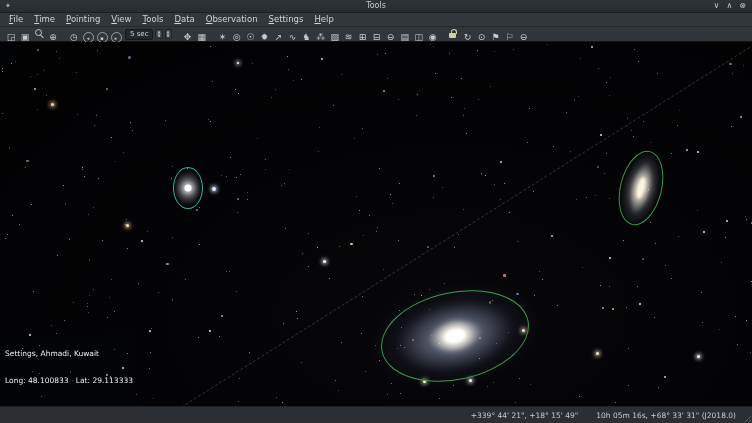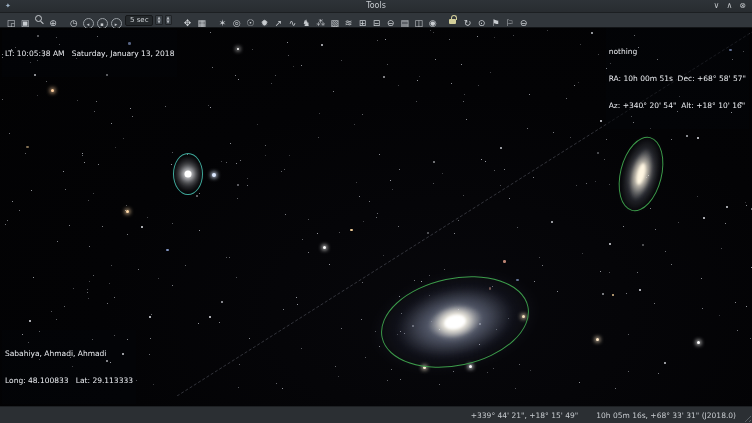--- a/index.html
+++ b/index.html
@@ -105,20 +105,31 @@
   <div class="titlebar">
     <span class="app-icon">✦</span>
     <span class="win-title">Tools</span>
     <span class="win-controls">
       <span class="win-btn">∨</span>
       <span class="win-btn">∧</span>
       <span class="win-btn">⊗</span>
     </span>
   </div>
 
+  <div class="menubar" id="menubar">
+      <span class="menu-item">File</span>
+      <span class="menu-item">Time</span>
+      <span class="menu-item">Pointing</span>
+      <span class="menu-item">View</span>
+      <span class="menu-item">Tools</span>
+      <span class="menu-item">Data</span>
+      <span class="menu-item">Observation</span>
+      <span class="menu-item">Settings</span>
+      <span class="menu-item">Help</span>
+    </div>
 
   <div class="toolbar">
     <span id="tb-left"><span class="tb-icon">◲</span><span class="tb-icon">▣</span><span class="tb-icon i-mag">
           <i class="mag-c"></i>
           <i class="mag-h"></i>
         </span><span class="tb-icon">⊕</span></span>
     <span class="tb-sep"></span>
     <span id="tb-time"><span class="tb-icon">◷</span><span class="tb-icon tb-circle">◂</span><span class="tb-icon tb-circle">▪</span><span class="tb-icon tb-circle">▸</span></span>
     <span class="timestep">
       <span class="timestep-value">5 sec</span>
@@ -141,31 +152,25 @@
           <i class="lock-b"></i>
         </span><span class="tb-icon">↻</span><span class="tb-icon">⊙</span><span class="tb-icon">⚑</span><span class="tb-icon">⚐</span><span class="tb-icon">⊖</span></span>
   </div>
 
   <div class="sky" id="sky">
     <svg id="grid-svg" width="752" height="368">
       <line id="grid-line" stroke-width="1" x1="177" y1="368" x2="752" y2="4" stroke="#9ba0b0" stroke-opacity="0.3" stroke-dasharray="3 2"></line>
     </svg>
 
     <div class="infobox ib-time">
-      <span>LT: 10:05:38 AM   Saturday, January 13, 2018</span>
     </div>
 
-    <div class="infobox ib-focus">
-      <span>nothing</span>
-      <span>RA: 10h 00m 51s  Dec: +68° 58' 57"</span>
-      <span>Az: +340° 20' 54"  Alt: +18° 10' 16"</span>
-    </div>
 
     <div class="infobox ib-loc">
-      <span>Sabahiya, Ahmadi, Ahmadi</span>
+      <span>Settings, Ahmadi, Kuwait</span>
       <span>Long: 48.100833   Lat: 29.113333</span>
     </div>
   <i class="star" style="left: 746.3px; top: 177.1px; width: 1px; height: 1px; background: rgb(201, 204, 211); opacity: 0.85;"></i>
       <i class="star" style="left: 198.1px; top: 295px; width: 1px; height: 1px; background: rgb(201, 204, 211); opacity: 0.99;"></i>
       <i class="star" style="left: 734.8px; top: 273.5px; width: 1px; height: 1px; background: rgb(201, 204, 211); opacity: 0.88;"></i>
       <i class="star" style="left: 679.1px; top: 68.1px; width: 1px; height: 1px; background: rgb(201, 204, 211); opacity: 0.37;"></i>
       <i class="star" style="left: 246.6px; top: 149.6px; width: 1px; height: 1px; background: rgb(201, 204, 211); opacity: 0.46;"></i>
       <i class="star" style="left: 209.7px; top: 78.5px; width: 1px; height: 1px; background: rgb(201, 204, 211); opacity: 1;"></i>
       <i class="star" style="left: 731px; top: 84.2px; width: 1px; height: 1px; background: rgb(201, 204, 211); opacity: 0.92;"></i>
       <i class="star" style="left: 106.4px; top: 332px; width: 2px; height: 2px; background: rgb(236, 238, 244); opacity: 0.73;"></i>

